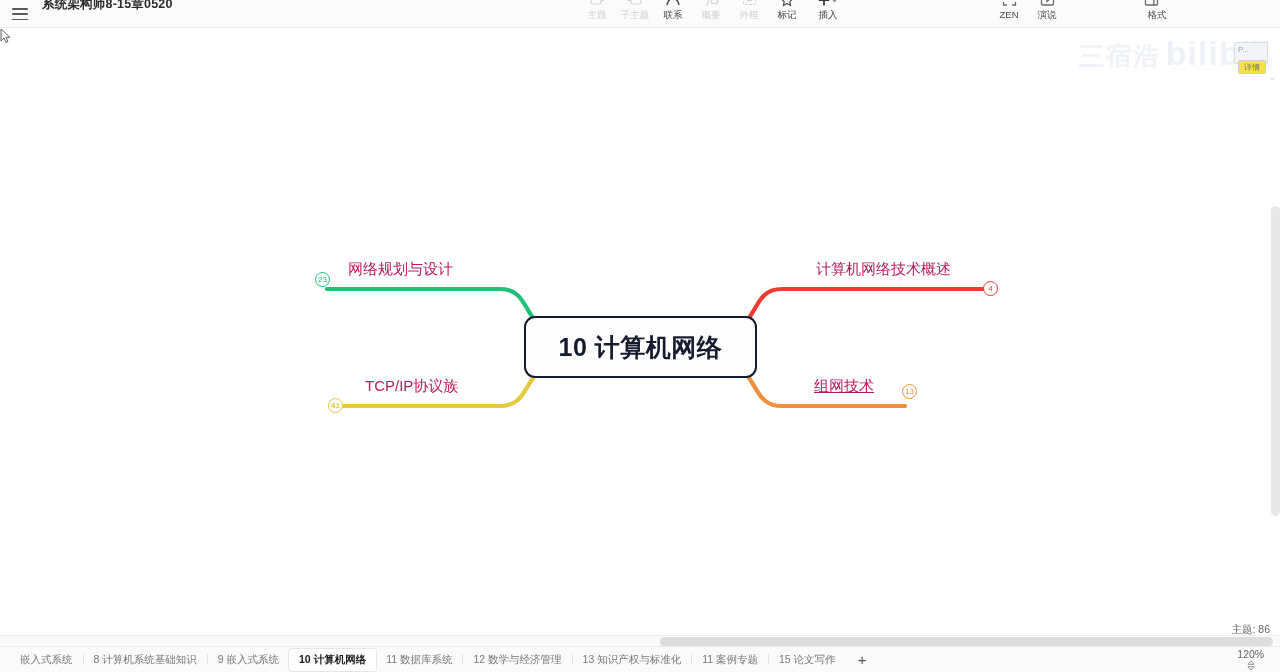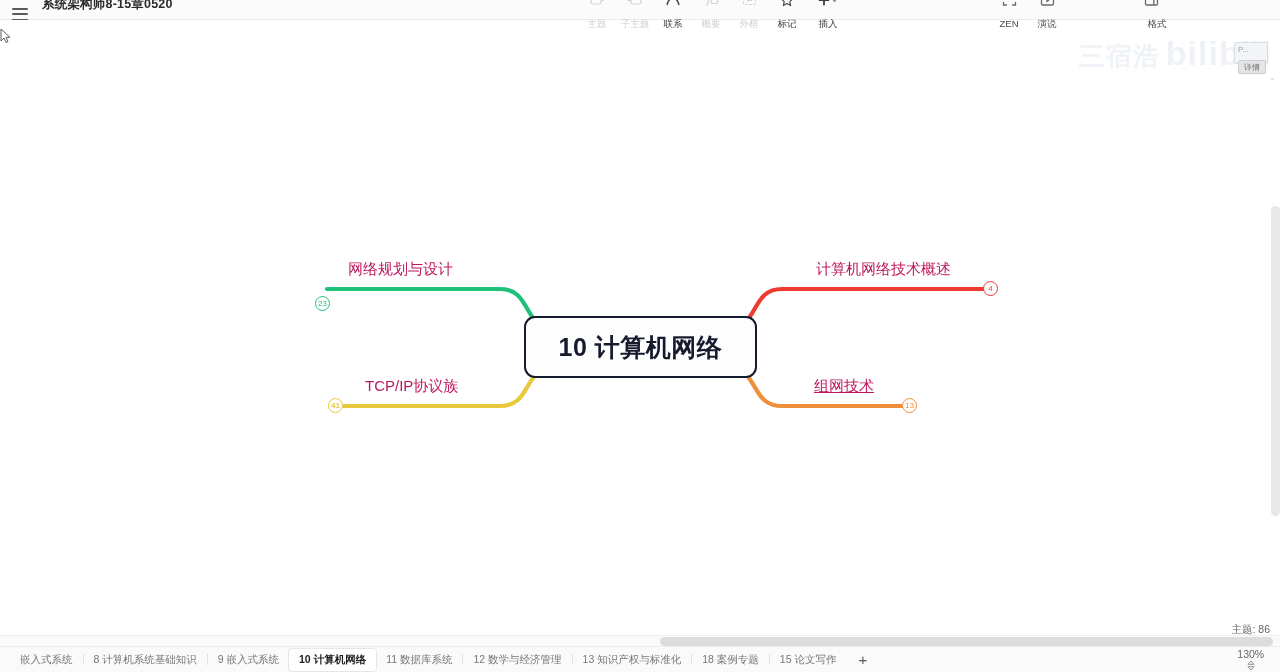--- a/index.html
+++ b/index.html
@@ -6,21 +6,21 @@
   html, body {
     width: 1280px; height: 672px;
     font-family: "Liberation Sans", "DejaVu Sans", sans-serif;
     background: #ffffff;
     overflow: hidden;
   }
   #app { position: relative; width: 1280px; height: 672px; background:#fff; }
 
   
   .topbar {
-    position: absolute; left:0; top:0; width:1280px; height:20px;
+    position: absolute; left:0; top:0; width:1280px; height:28px;
     background:#fbfbfb; border-bottom:1px solid #ececec;
     display:flex; align-items:flex-start;
   }
   .hamburger {
     position:absolute; left:12px; top:8px; width:16px; height:12px;
     display:flex; flex-direction:column; justify-content:space-between;
     cursor:pointer;
   }
   .hamburger i { display:block; height:1.5px; background:#5a5a5a; border-radius:1px; }
 
@@ -28,21 +28,21 @@
   .doc-title { font-size:12.5px; font-weight:bold; color:#2b2b2b; line-height:16px; letter-spacing:.2px;}
   .doc-sub { font-size:9px; color:#b4b4b4; line-height:12px; margin-top:18px;}
 
   
   .tool-group { position:absolute; top:-8px; display:flex; align-items:flex-end; }
   .tool {
     width:38px; display:flex; flex-direction:column; align-items:center;
     cursor:pointer; user-select:none;
   }
   .tool .ic { height:16px; display:flex; align-items:center; justify-content:center; color:#8c8c8c;}
-  .tool .lb { font-size:9.5px; color:#6e6e6e; line-height:12px; margin-top:10px; white-space:nowrap;}
+  .tool .lb { font-size:9.5px; color:#6e6e6e; line-height:12px; margin-top:1px; white-space:nowrap;}
   .tool.disabled .ic { color:#d3d3d3; }
   .tool.disabled .lb { color:#cfcfcf; }
   .tool.wide { width:44px; }
   .tool svg { display:block; }
 
   
   .canvas {
     position:absolute; left:0; top:28px; width:1280px; height:608px;
     background:#ffffff; overflow:hidden;
   }
@@ -119,21 +119,21 @@
   .stepper { display:flex; flex-direction:column; line-height:5px; font-size:7px; color:#888; cursor:pointer;}
 
   
   .pip {
     position:absolute; right:12px; top:14px; width:34px; height:22px;
     background:#f2f4f7; border:1px solid #d8dde3; border-radius:2px; z-index:10;
     font-size:8px; color:#9aa3ad; padding:2px 3px;
   }
   .pip-btn {
     position:absolute; right:14px; top:32px; width:28px; height:14px;
-    background:#e5e5e5; border:1px solid #c9ced4; border-radius:2px; z-index:11;
+    background:#fde047; border:1px solid #c9ced4; border-radius:2px; z-index:11;
     font-size:8px; color:#6b7177; display:flex; align-items:center; justify-content:center;
     cursor:pointer;
   }
   .pip-chev { position:absolute; right:4px; top:44px; font-size:9px; color:#c4cad1; z-index:10; }
 </style>
 </head>
 <body>
 
 <div id="app">
 
@@ -276,24 +276,24 @@
 
       <div class="central-node">
         <span>10 计算机网络</span>
       </div>
 
       <div class="branch-label" style="left:348px; top:232px;">网络规划与设计</div>
       <div class="branch-label" style="left:365px; top:349px;">TCP/IP协议族</div>
       <div class="branch-label" style="left:816px; top:232px;">计算机网络技术概述</div>
       <div class="branch-label" style="left:814px; top:349px;text-decoration:underline;">组网技术</div>
 
-      <div class="badge" style="left:315px; top:268px; color:#1ec07a;">23</div>
+      <div class="badge" style="left:315px; top:244px; color:#1ec07a;">23</div>
       <div class="badge" style="left:328px; top:370px; color:#e8c83c;font-weight:bold;">41</div>
       <div class="badge" style="left:983px; top:253px; color:#f0392f;">4</div>
-      <div class="badge" style="left:902px; top:370px; color:#ef8f3a;">13</div>
+      <div class="badge" style="left:902px; top:356px; color:#ef8f3a;">13</div>
 
       <svg class="cursor-arrow" width="12" height="17" viewBox="0 0 12 17">
         <path d="M1 1 L1 13 L4 10 L6 14.5 L8 13.6 L6 9.3 L10 9.3 Z" fill="#ffffff" stroke="#5c5c5c" stroke-width="1"></path>
       </svg>
     </div>
 
     <div class="pip">
       <span>P...</span>
     </div>
     <div class="pip-btn">详情</div>
@@ -313,30 +313,30 @@
       <div class="tab">8 计算机系统基础知识</div>
       <div class="tab-sep"></div>
       <div class="tab">9 嵌入式系统</div>
       <div class="tab active">10 计算机网络</div>
       <div class="tab">11 数据库系统</div>
       <div class="tab-sep"></div>
       <div class="tab">12 数学与经济管理</div>
       <div class="tab-sep"></div>
       <div class="tab">13 知识产权与标准化</div>
       <div class="tab-sep"></div>
-      <div class="tab">18 案例专题</div>
+      <div class="tab">11 案例专题</div>
       <div class="tab-sep"></div>
       <div class="tab">15 论文写作</div>
       <div class="tab-add">+</div>
     </div>
 
     <div class="status">
       <span class="it">主题: 86</span>
       <span class="sp"></span>
-      <span class="it">130%</span>
+      <span class="it">120%</span>
       <span class="stepper">
         <svg width="8" height="11" viewBox="0 0 8 11">
             <path d="M4 1 L7 4.3 H1 Z M4 10 L7 6.7 H1 Z" fill="none" stroke="#888" stroke-width="0.9" stroke-linejoin="round"></path>
           </svg>
       </span>
       <span class="sp"></span>
       <span class="it">大纲</span>
     </div>
   </div>
 

